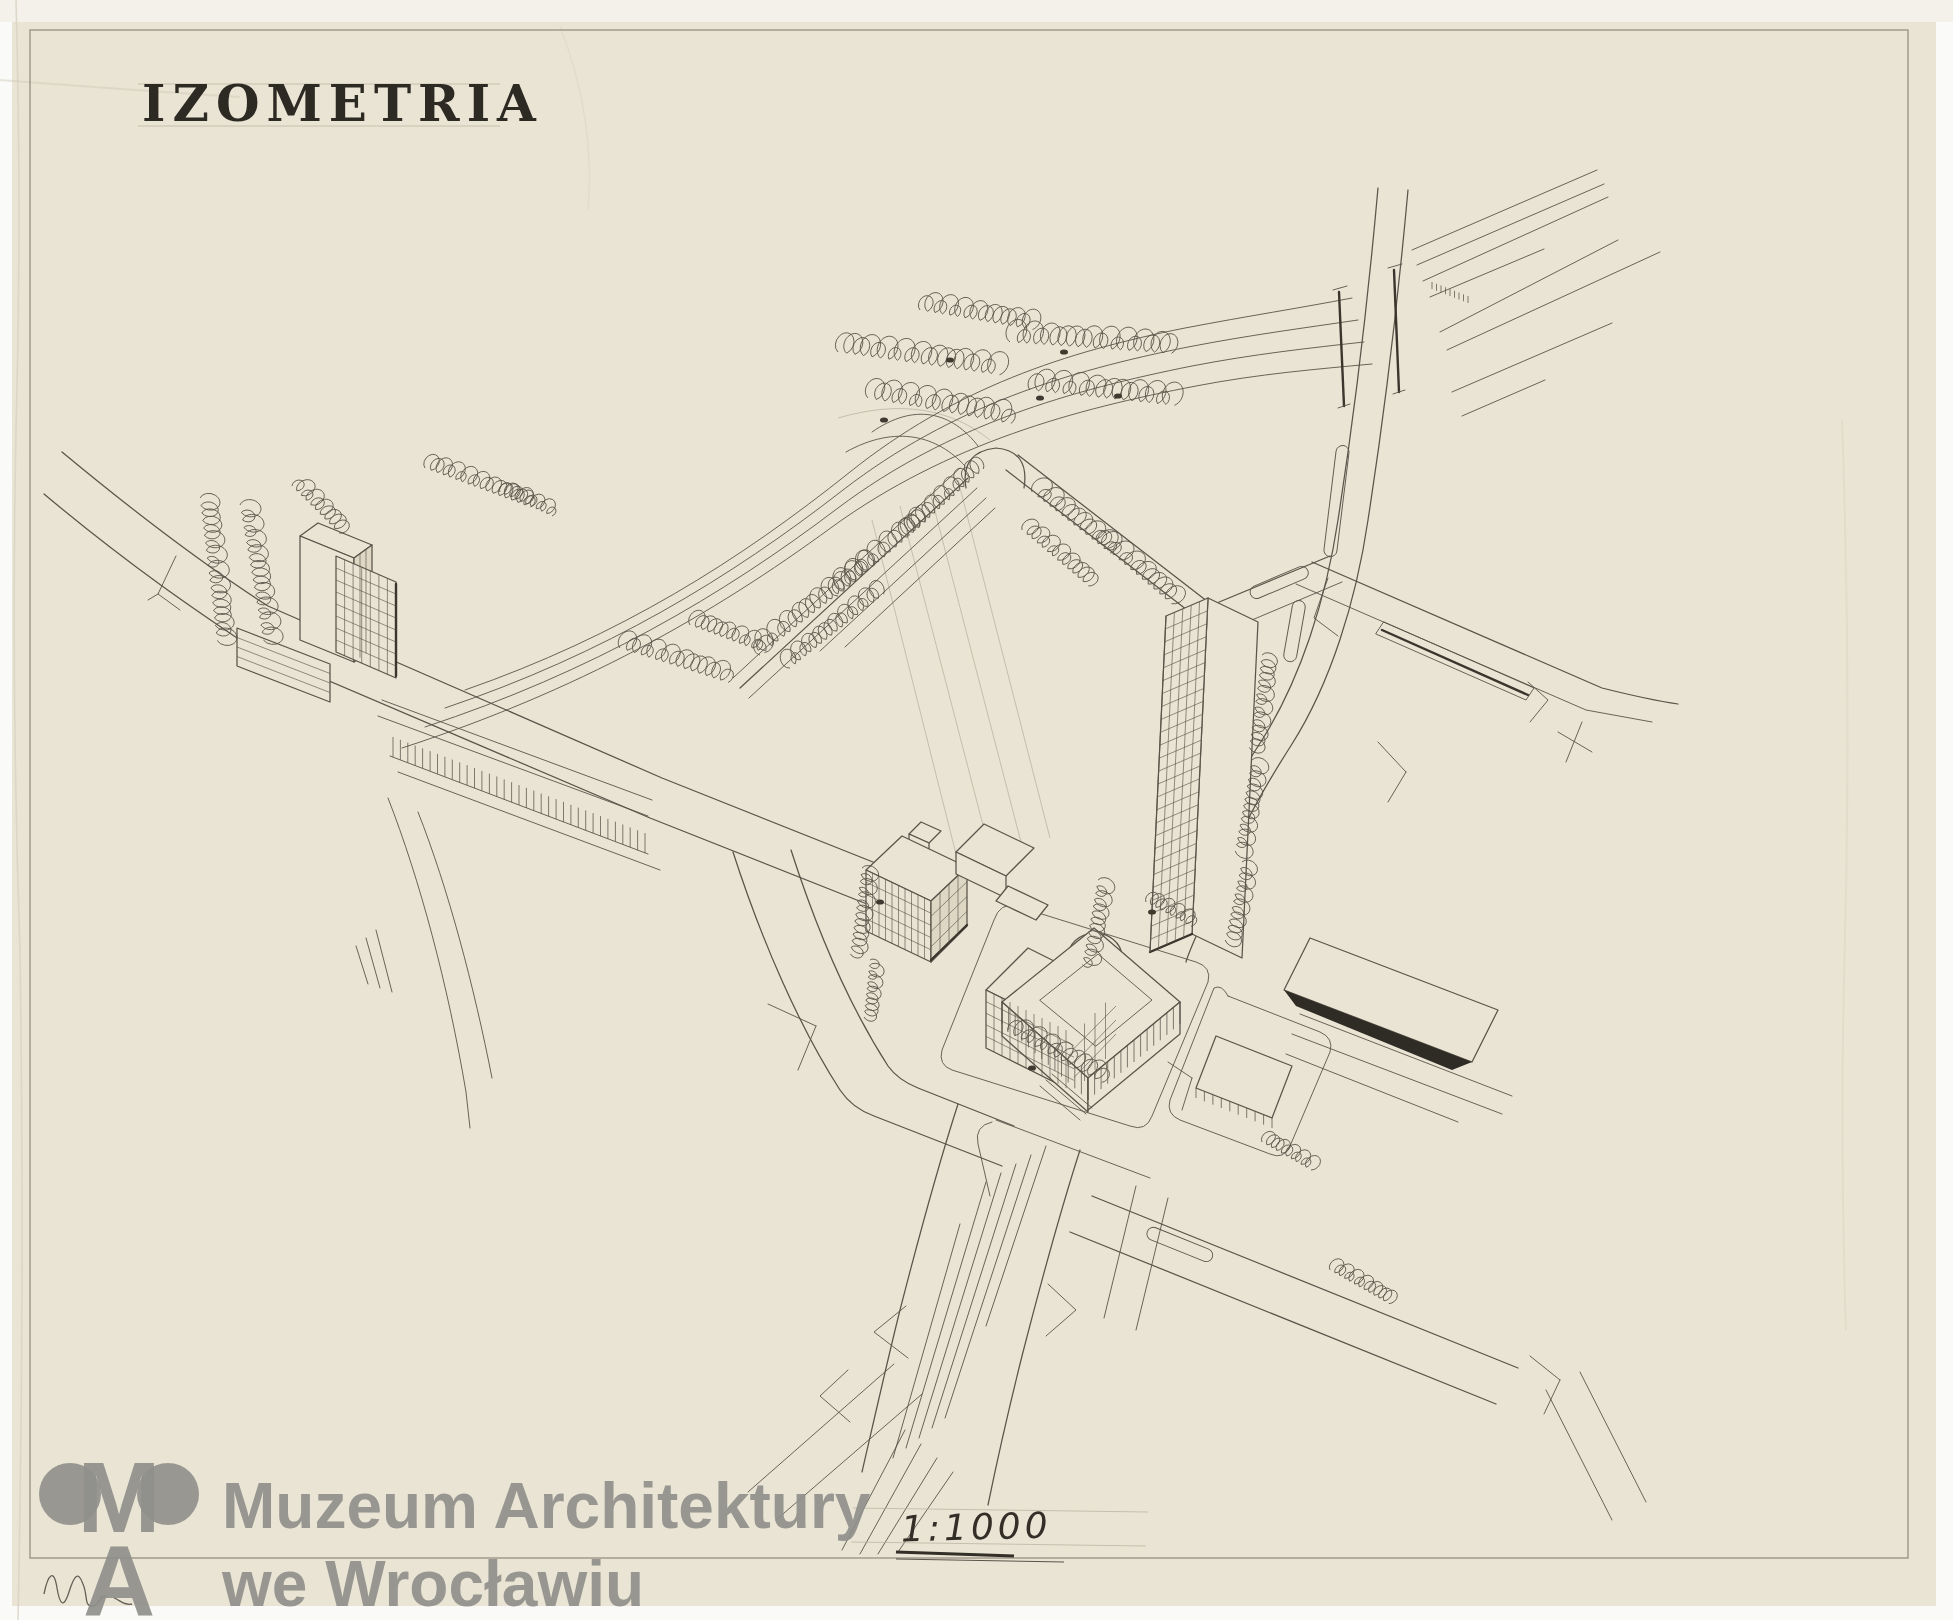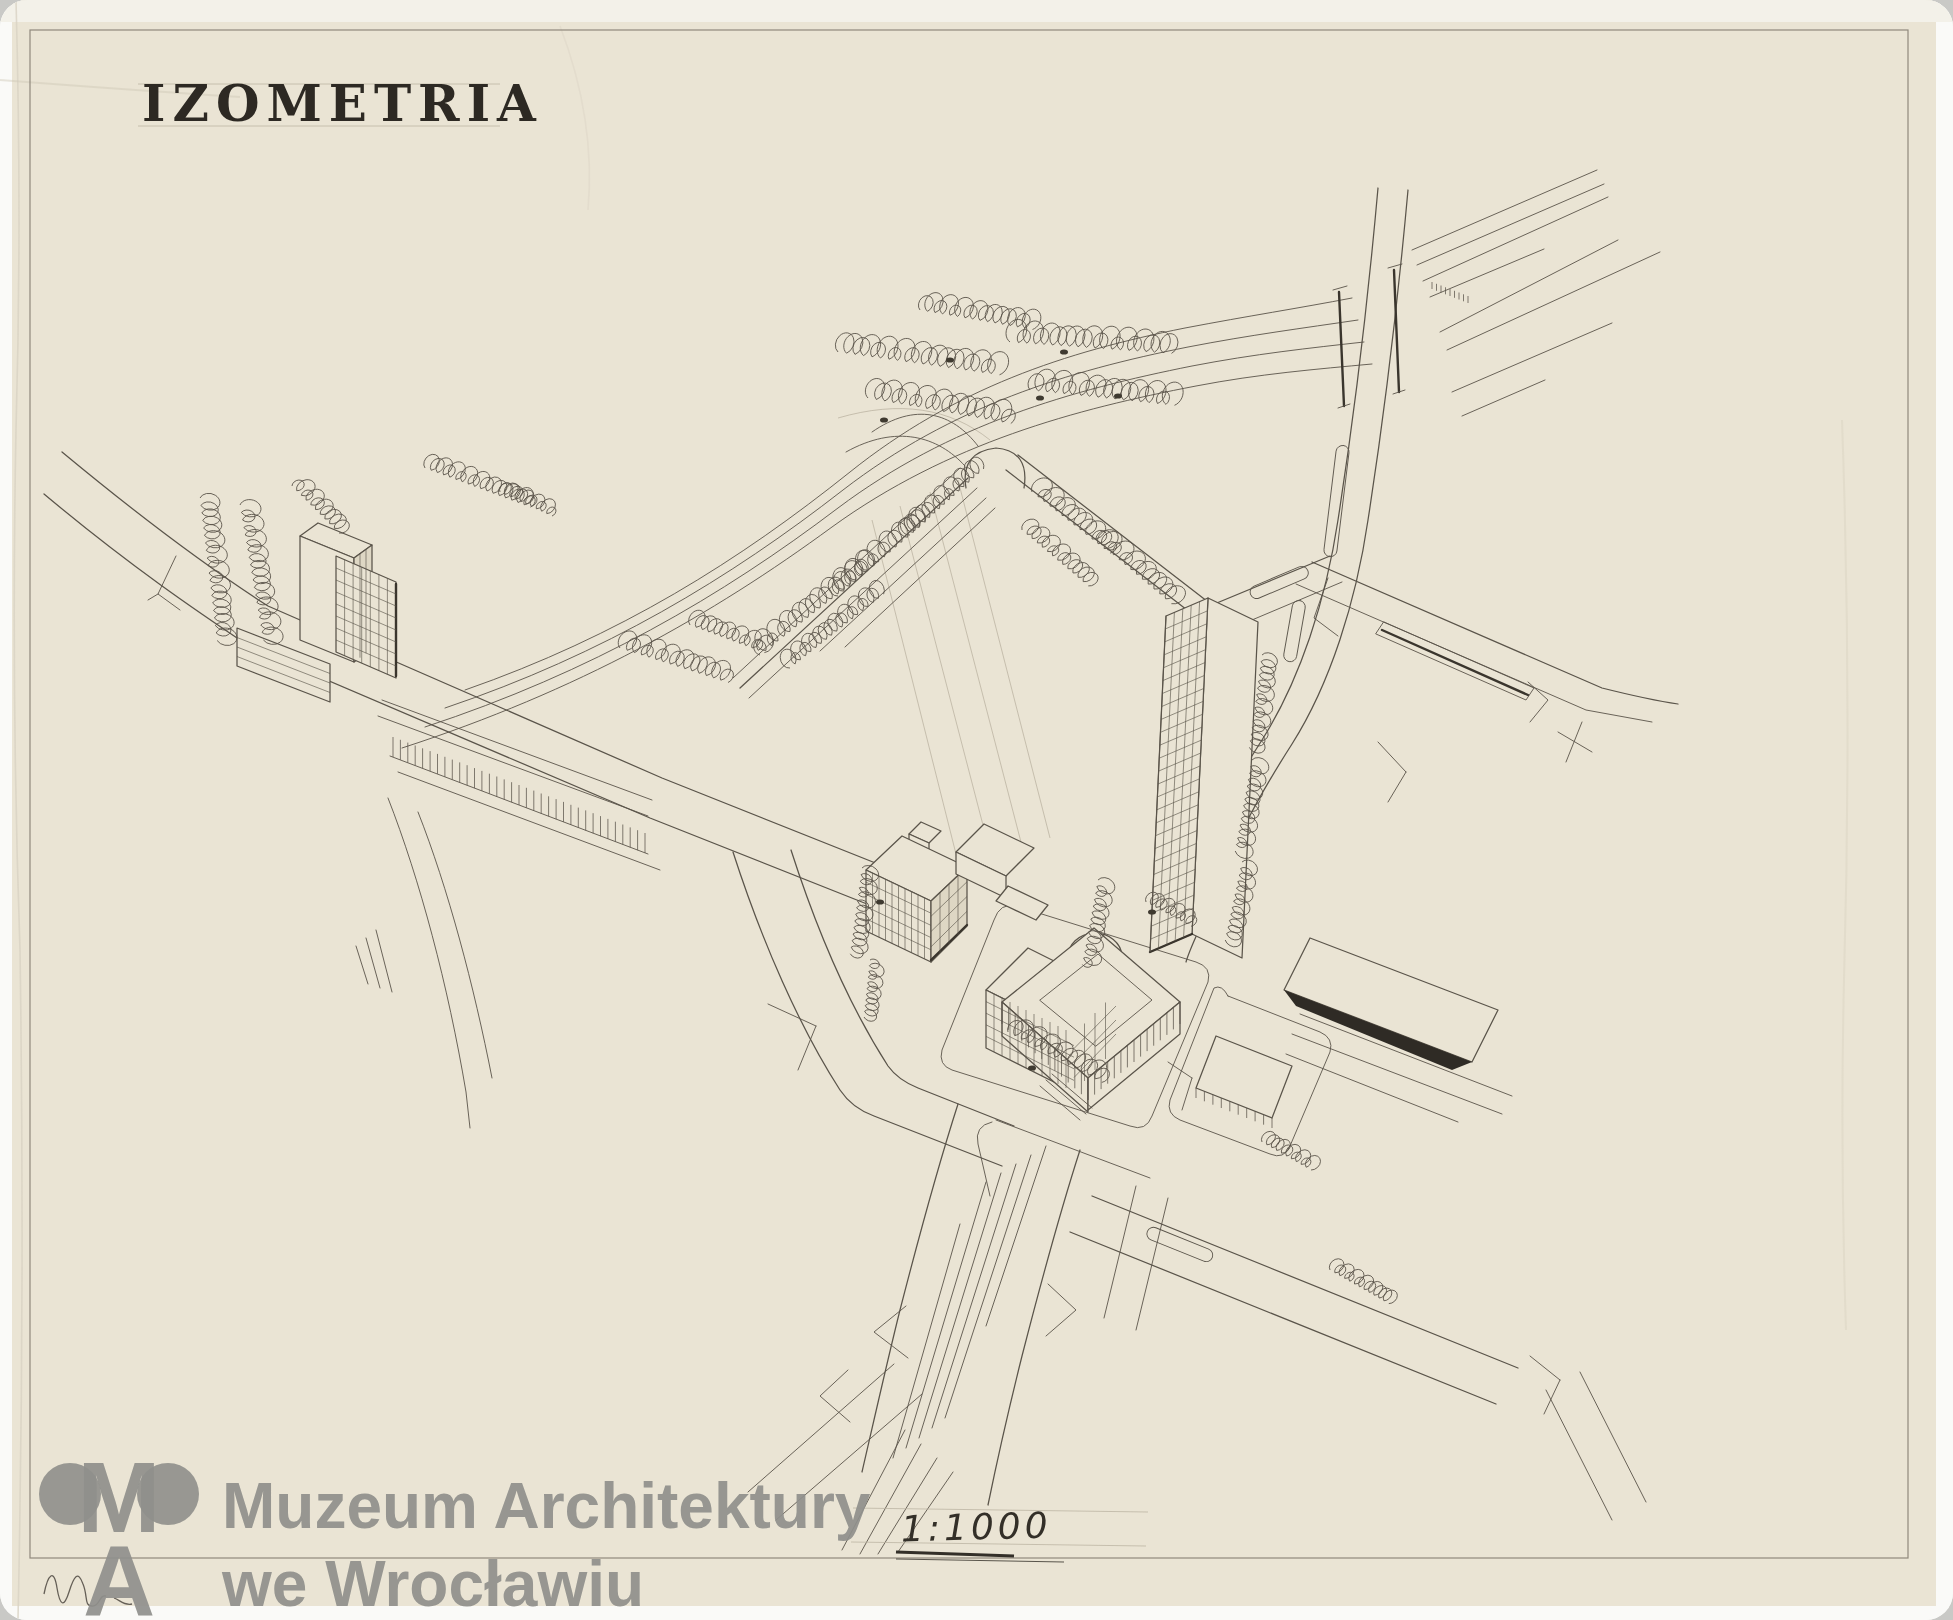--- a/index.html
+++ b/index.html
@@ -1,17 +1,17 @@
 <!DOCTYPE html>
 <html><head>
 <meta charset="utf-8">
 <style>
   html,body{margin:0;padding:0;background:#c9c9c6;}
   #stage{position:relative;width:1953px;height:1620px;background:#fafaf8;overflow:hidden;
-         font-family:"Liberation Sans",sans-serif;border-radius:27px;}
+         font-family:"Liberation Sans",sans-serif;}
   svg{position:absolute;left:0;top:0;}
   .ln{stroke:var(--ink,#5a544a);stroke-width:1.25;fill:none;stroke-linecap:round;stroke-linejoin:round;}
   .lt{stroke-width:.9;}
   .lnf{stroke:var(--pencil,#a89f8c);stroke-width:1;fill:none;opacity:.55;}
   .lnd{stroke:#3a352d;stroke-width:2.4;fill:none;stroke-linecap:round;}
   .fp{fill:var(--paper,#eae4d4);}
   .fside{fill:#ded7c4;}
   .guides{stroke:#b8b09e;stroke-width:.9;opacity:.8;}
   .frame{stroke:#8f897c;stroke-width:1.2;fill:none;}
   .title-text{font-family:"DejaVu Serif","Liberation Serif",serif;font-weight:700;

